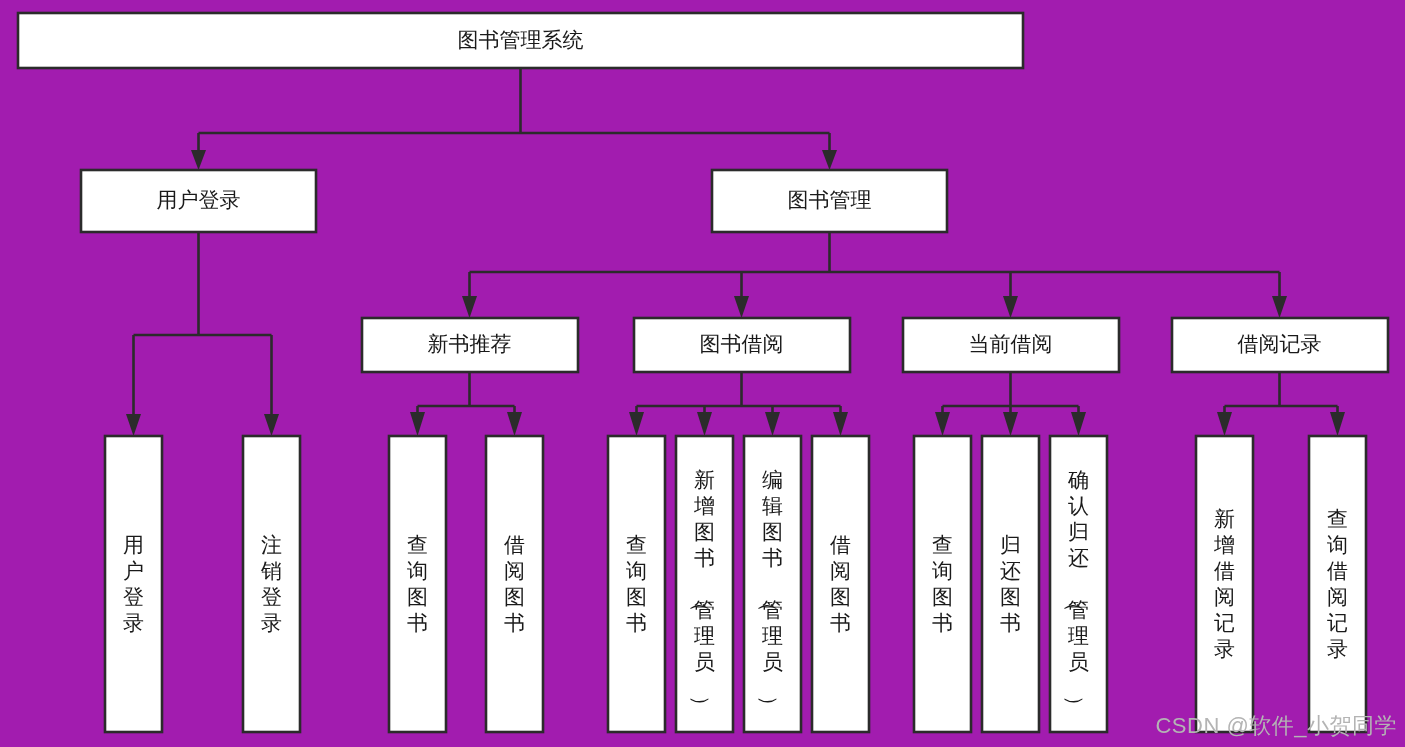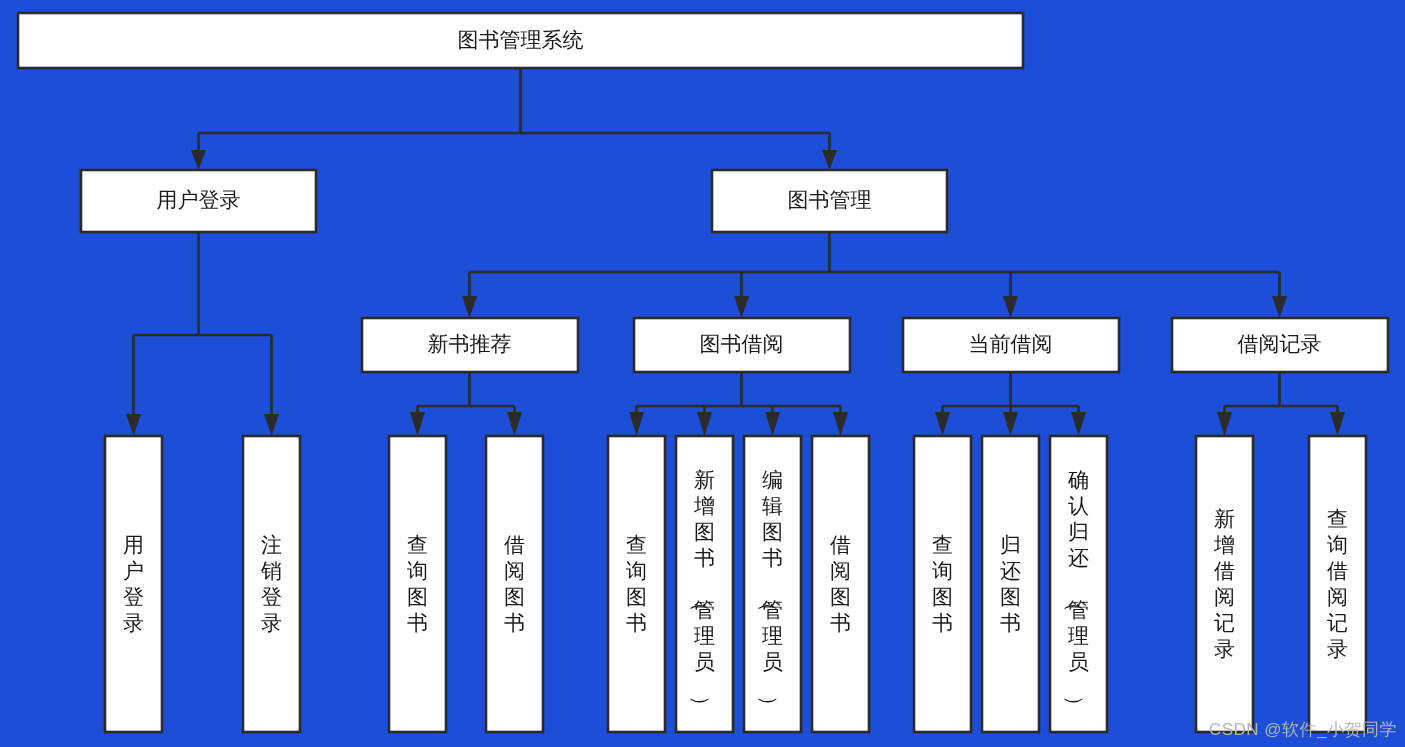--- a/index.html
+++ b/index.html
@@ -9,21 +9,21 @@
     background: #ffffff;
   }
   body {
     font-family: "Liberation Sans", "DejaVu Sans", sans-serif;
   }
   #diagram-root {
     position: relative;
     width: 1405px;
     height: 747px;
     overflow: hidden;
-    background: #1d4ed8;
+    background: #a21caf;
   }
   svg#tree-svg {
     position: absolute;
     left: 0;
     top: 0;
     width: 1405px;
     height: 747px;
     display: block;
   }
   .node-box {
@@ -54,21 +54,21 @@
     font-size: 21px;
     fill: #1a1a1a;
     text-anchor: middle;
     white-space: pre;
   }
   .watermark-text {
     position: absolute;
     right: 8px;
     bottom: 6px;
     font-family: "Liberation Sans", "DejaVu Sans", sans-serif;
-    font-size: 17px;
+    font-size: 22px;
     color: #b4b4b4;
     letter-spacing: 0.5px;
     user-select: none;
     white-space: nowrap;
   }
 </style>
 </head>
 <body>
 
 <div id="diagram-root">

